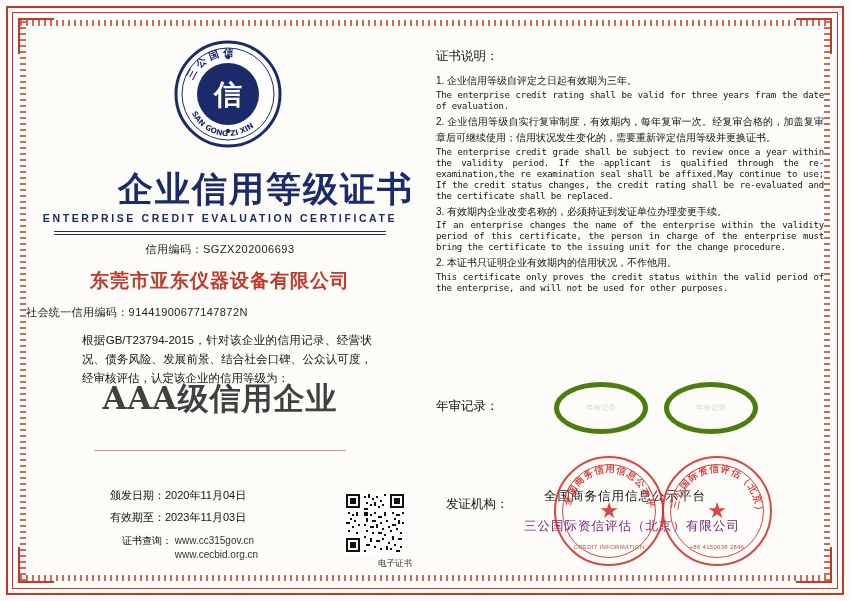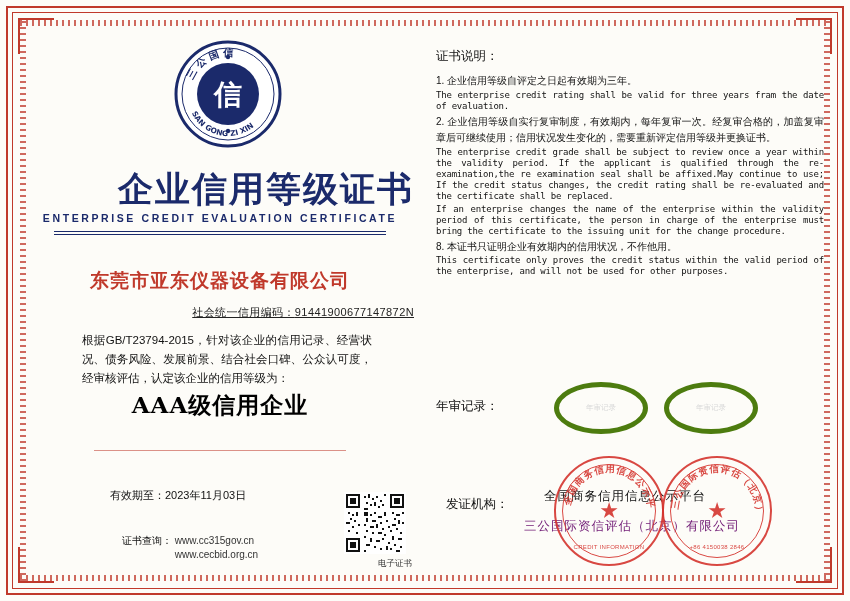--- a/index.html
+++ b/index.html
@@ -83,32 +83,32 @@
   .cert-no{
     position:absolute;left:0;top:216px;width:388px;text-align:center;
     font-size:11px;color:#222;letter-spacing:.5px;
   }
   .company{
     position:absolute;left:0;top:242px;width:388px;text-align:center;
     font-family:"DejaVu Sans", sans-serif;
     font-size:19px;font-weight:bold;color:#c0392b;letter-spacing:1px;
   }
   .usci{
-    position:absolute;left:0;top:279px;width:388px;text-align:right;
-    font-size:11px;color:#222;letter-spacing:.4px;text-decoration:underline;
+    position:absolute;left:0;top:279px;width:388px;text-align:left;
+    font-size:11px;color:#222;letter-spacing:.4px;
   }
   .desc{
     position:absolute;left:56px;top:305px;width:290px;
     font-size:11.5px;line-height:19px;color:#111;
     text-align:justify;
   }
   .grade{
-    position:absolute;left:0;top:364px;width:388px;text-align:center;
+    position:absolute;left:0;top:352px;width:388px;text-align:center;
     font-family:"DejaVu Serif", serif;
-    font-size:23px;font-weight:bold;color:#000000;letter-spacing:1px;
+    font-size:31px;font-weight:bold;color:#404040;letter-spacing:1px;
   }
   .grade-rule{
     position:absolute;left:68px;top:424px;width:252px;height:1px;background:#c0392b;opacity:.55;
   }
 
   
   .dates{
     position:absolute;left:84px;top:458px;font-size:11px;color:#111;line-height:22px;
   }
   .query{
@@ -220,33 +220,39 @@
           <circle cx="54" cy="17" r="2.2" fill="#1b2a6b"></circle>
           <circle cx="54" cy="91" r="2.2" fill="#1b2a6b"></circle>
         </svg>
       </div>
 
       <div class="cn-title">企业信用等级证书</div>
       <div class="en-title">ENTERPRISE CREDIT EVALUATION CERTIFICATE</div>
       <div class="title-rule"></div>
       <div class="title-rule2"></div>
 
+      <div class="cert-no">
+        <span>信用编码：</span><span>SGZX202006693</span>
+      </div>
 
       <div class="company">东莞市亚东仪器设备有限公司</div>
 
       <div class="usci">
         <span>社会统一信用编码：</span><span>91441900677147872N</span>
       </div>
 
       <div class="desc">根据GB/T23794-2015，针对该企业的信用记录、经营状况、债务风险、发展前景、结合社会口碑、公众认可度，经审核评估，认定该企业的信用等级为：</div>
 
       <div class="grade">AAA级信用企业</div>
       <div class="grade-rule"></div>
 
       <div class="dates">
+        <div>
+          <span>颁发日期：</span><span>2020年11月04日</span>
+        </div>
         <div>
           <span>有效期至：</span><span>2023年11月03日</span>
         </div>
       </div>
 
       <div class="query">
         <div>
           <span class="lab">证书查询：</span>
           <span>www.cc315gov.cn</span>
         </div>
@@ -353,24 +359,25 @@
 
       <div class="note">
         <span>1. 企业信用等级自评定之日起有效期为三年。</span>
         <span class="en">The enterprise credit rating shall be valid for three years fram the date of evaluation.</span>
       </div>
       <div class="note">
         <span>2. 企业信用等级自实行复审制度，有效期内，每年复审一次。经复审合格的，加盖复审章后可继续使用；信用状况发生变化的，需要重新评定信用等级并更换证书。</span>
         <span class="en">The enterprise credit grade shall be subject to review once a year within the validity period. If the applicant is qualified through the re-examination,the re examination seal shall be affixed.May continue to use; If the credit status changes, the credit rating shall be re-evaluated and the certificate shall be replaced.</span>
       </div>
       <div class="note">
+        <span>3. 有效期内企业改变名称的，必须持证到发证单位办理变更手续。</span>
         <span class="en">If an enterprise changes the name of the enterprise within the validity period of this certificate, the person in charge of the enterprise must bring the certificate to the issuing unit for the change procedure.</span>
       </div>
       <div class="note">
-        <span>8. 本证书只证明企业有效期内的信用状况，不作他用。</span>
+        <span>2. 本证书只证明企业有效期内的信用状况，不作他用。</span>
         <span class="en">This certificate only proves the credit status within the valid period of the enterprise, and will not be used for other purposes.</span>
       </div>
 
       <div class="review">年审记录：</div>
       <div class="review-ovals">
         <div class="oval o1">
           <div class="oval-txt">年审记录</div>
         </div>
         <div class="oval o2">
           <div class="oval-txt">年审记录</div>

